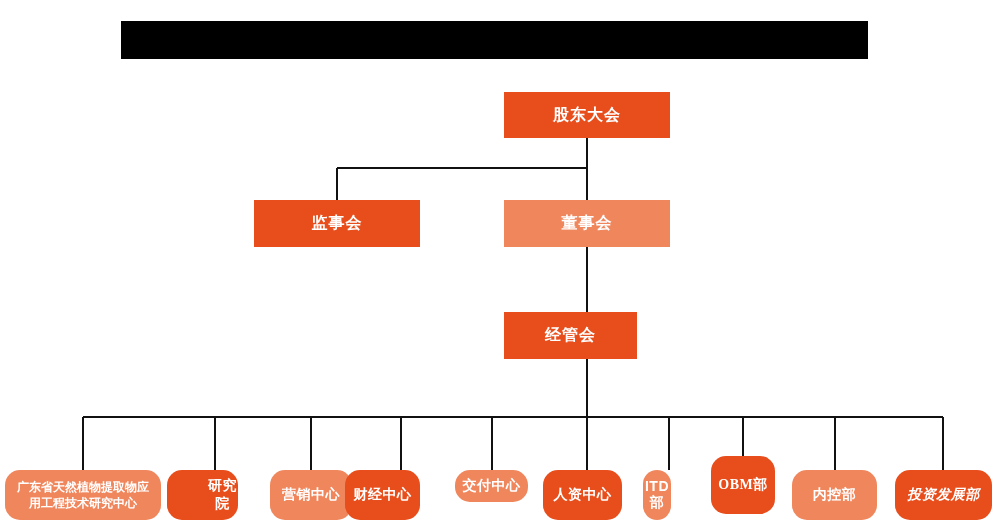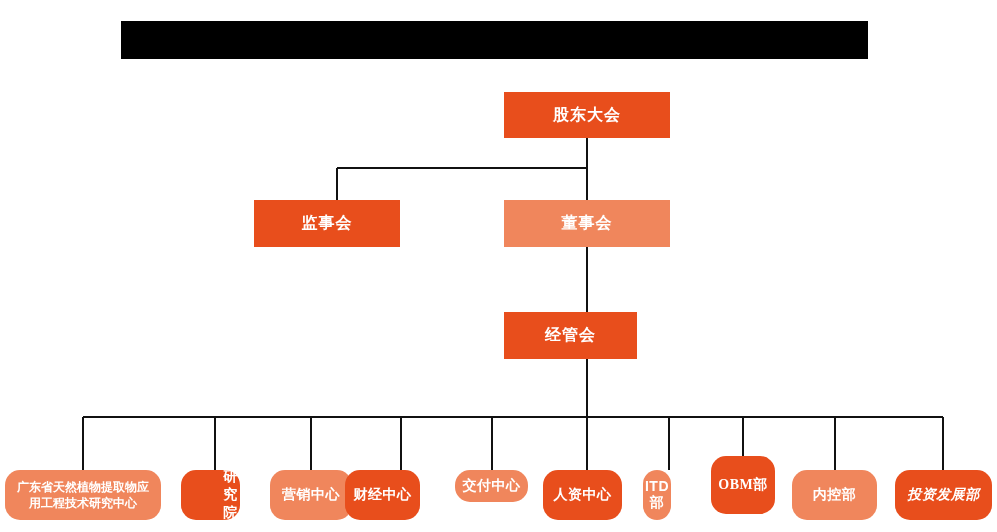--- a/index.html
+++ b/index.html
@@ -71,30 +71,30 @@
              M401 417 V470
              M492 417 V470
              M669 417 V470
              M743 417 V470
              M835 417 V470
              M943 417 V470" stroke="#111111" stroke-width="2" fill="none"></path>
   </svg>
 
   <div class="node primary" style="left:504px; top:92px; width:166px; height:46px;text-align:center;">股东大会</div>
 
-  <div class="node primary" style="left:254px; top:200px; width:146px; height:47px;">监事会</div>
+  <div class="node primary" style="left:254px; top:200px; width:166px; height:47px;">监事会</div>
 
   <div class="node secondary" style="left:504px; top:200px; width:166px; height:47px;">董事会</div>
 
   <div class="node primary" style="left:504px; top:312px; width:133px; height:47px;">经管会</div>
 
   <div class="node secondary dept dept-long" style="left:5px; top:470px; width:156px; height:50px;">广东省天然植物提取物应
 用工程技术研究中心</div>
 
-  <div class="node primary dept" style="left:181px; top:470px; width:59px; height:50px;padding-left:40px;">研究院</div>
+  <div class="node primary dept" style="left:167px; top:470px; width:71px; height:50px;padding-left:40px;">研究院</div>
 
   <div class="node secondary dept" style="left:270px; top:470px; width:82px; height:50px;">营销中心</div>
 
   <div class="node primary dept" style="left:345px; top:470px; width:75px; height:50px;">财经中心</div>
 
   <div class="node secondary dept" style="left:455px; top:470px; width:73px; height:32px;">交付中心</div>
 
   <div class="node primary dept" style="left:543px; top:470px; width:79px; height:50px;">人资中心</div>
 
   <div class="node secondary dept" style="left:643px; top:470px; width:28px; height:50px;">ITD部</div>

